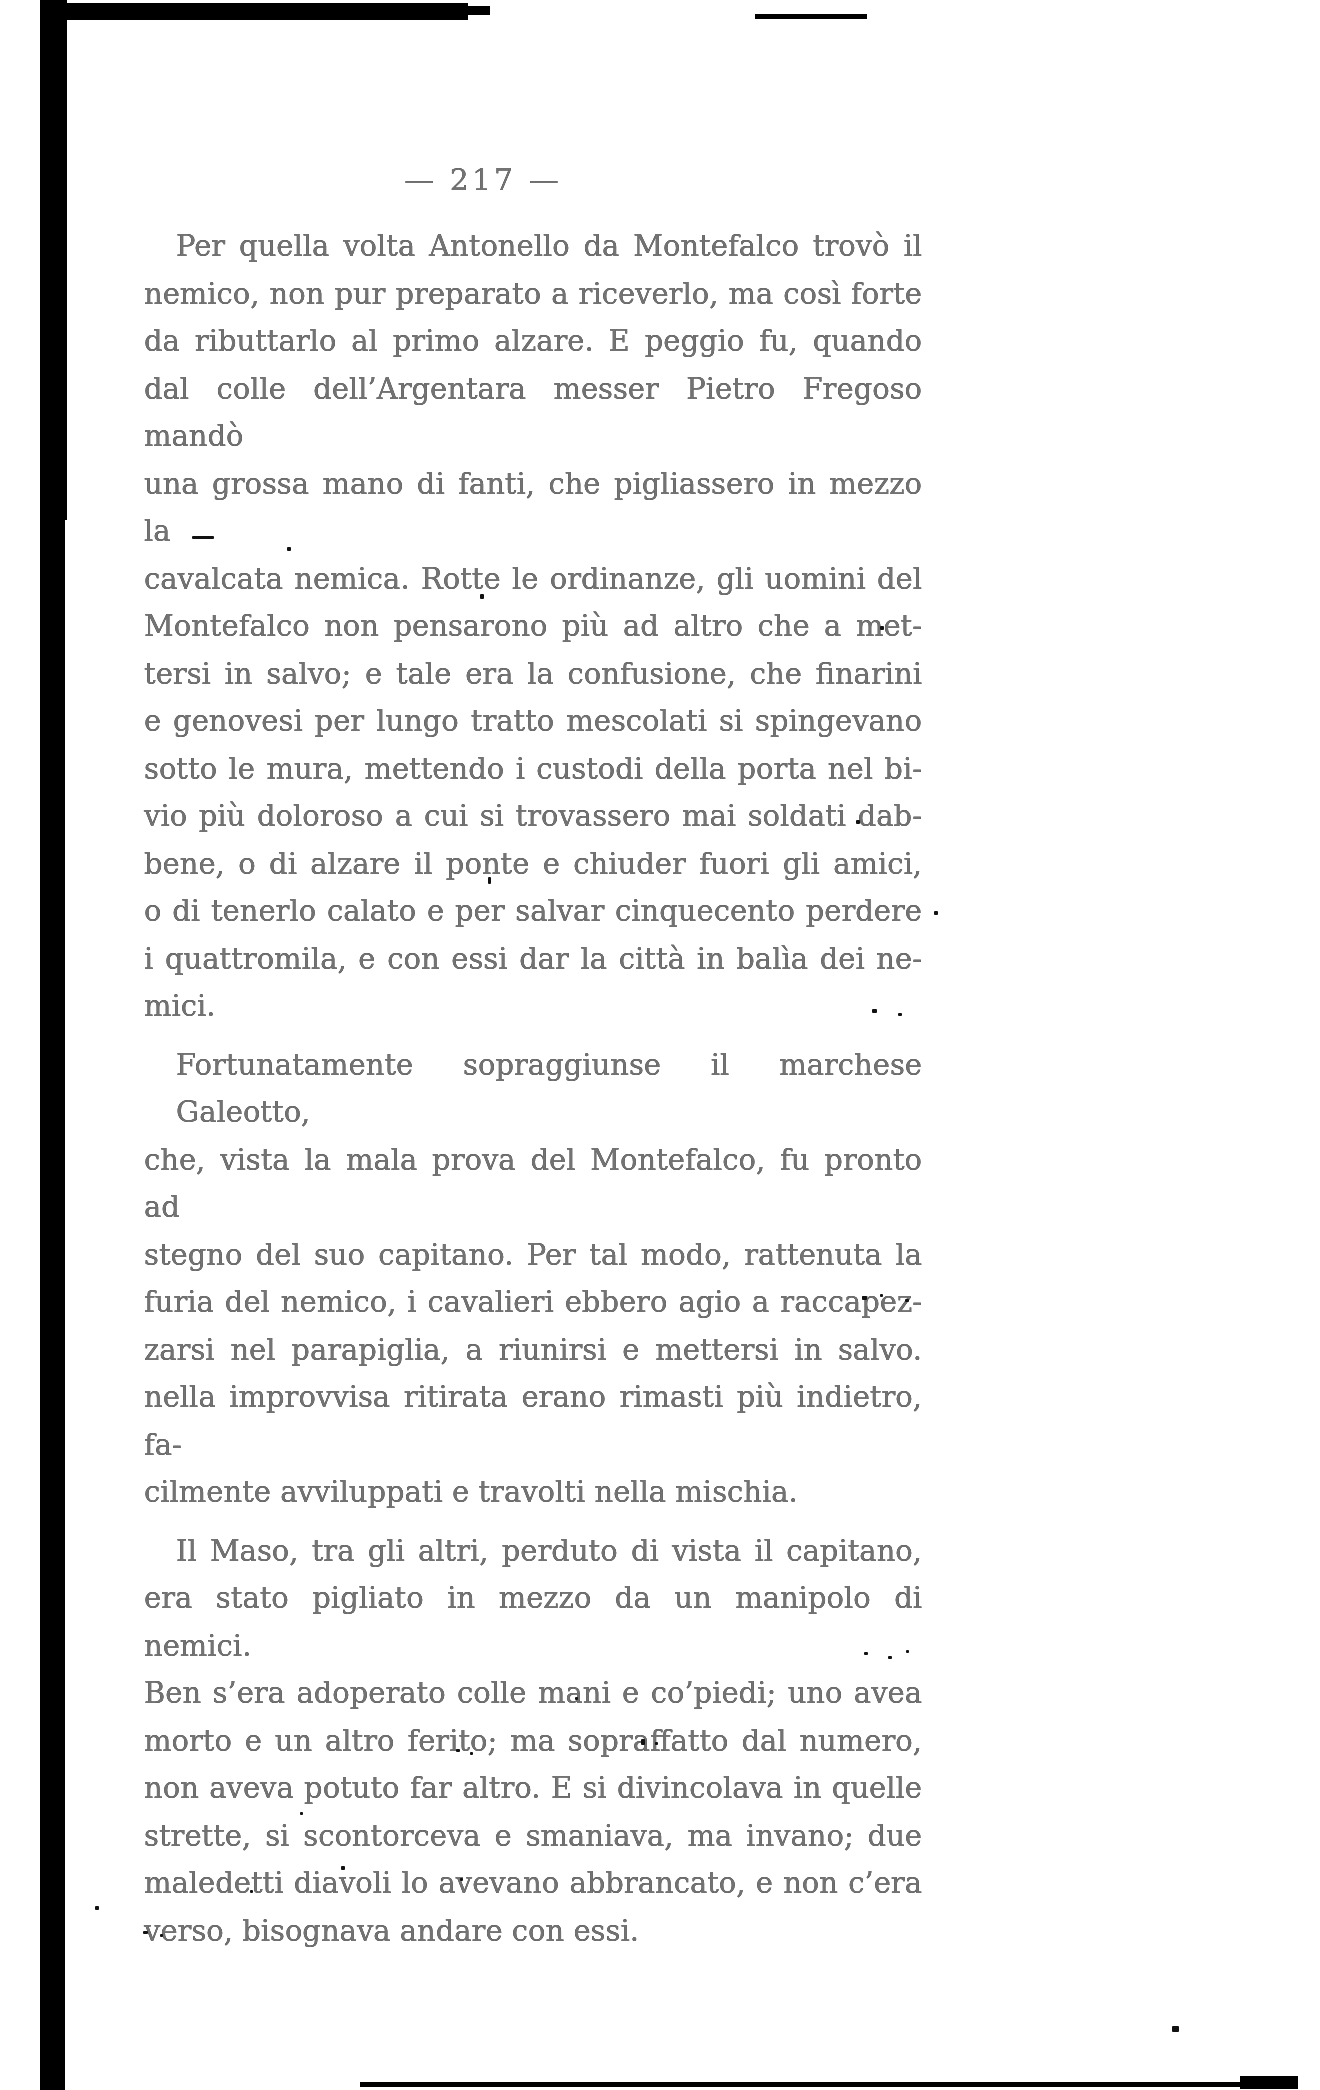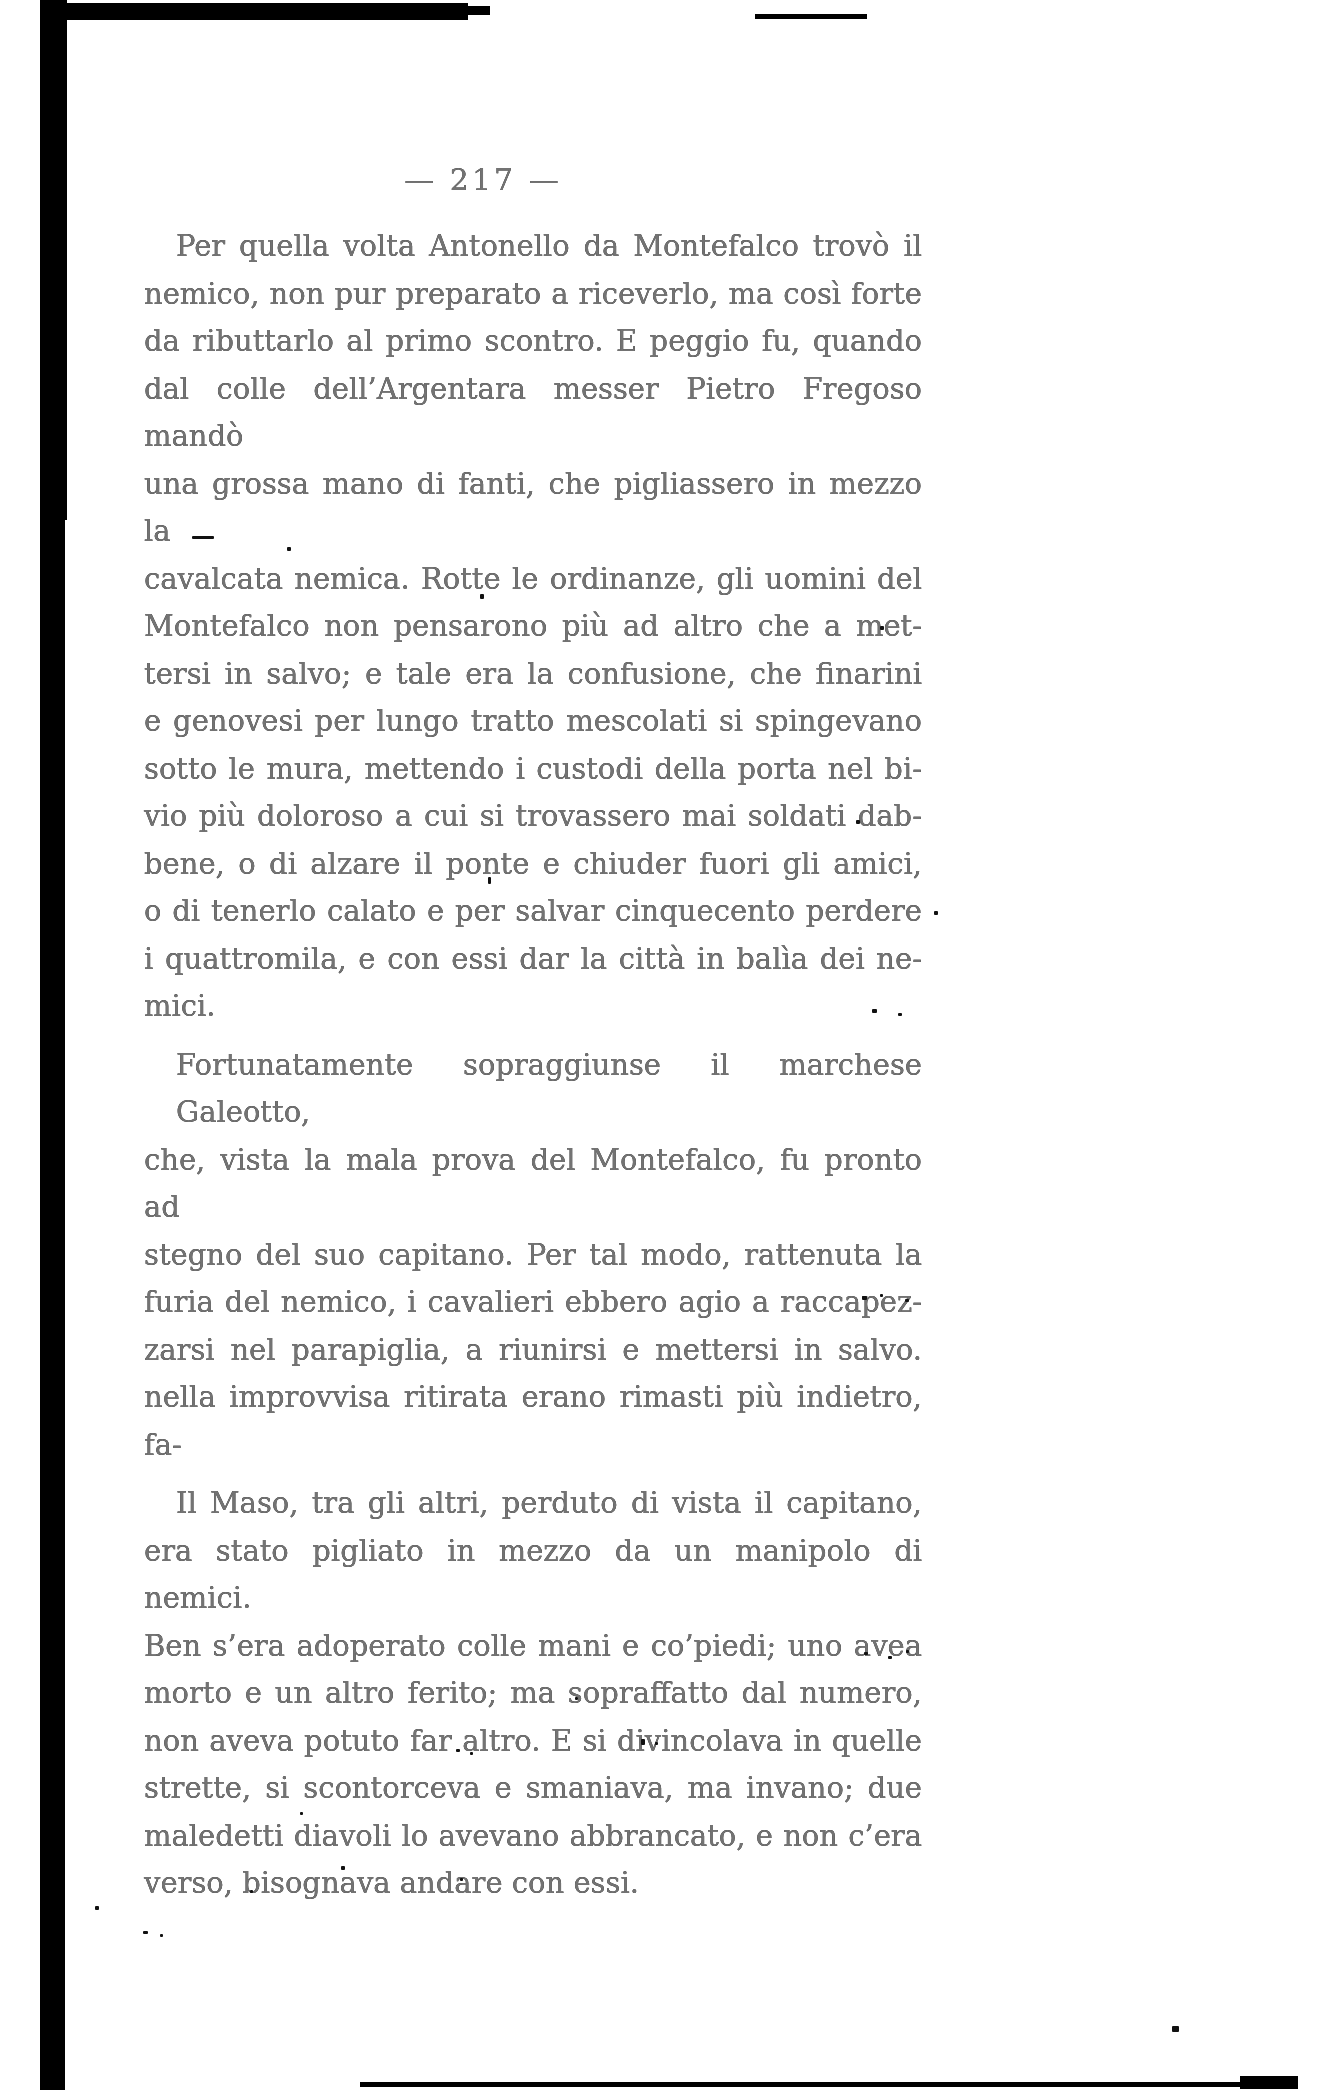--- a/index.html
+++ b/index.html
@@ -79,21 +79,21 @@
   <div class="edge bottom-line"></div>
   <div class="edge bottom-blob"></div>
 
   <div class="page-number">— 217 —</div>
 
   <main class="text-block">
 
     <p class="para">
       <span class="line first">Per quella volta Antonello da Montefalco trovò il</span>
       <span class="line">nemico, non pur preparato a riceverlo, ma così forte</span>
-      <span class="line">da ributtarlo al primo scontro. E peggio fu, quando</span>
+      <span class="line">da ributtarlo al primo alzare. E peggio fu, quando</span>
       <span class="line">dal colle dell’Argentara messer Pietro Fregoso mandò</span>
       <span class="line">una grossa mano di fanti, che pigliassero in mezzo la</span>
       <span class="line">cavalcata nemica. Rotte le ordinanze, gli uomini del</span>
       <span class="line">Montefalco non pensarono più ad altro che a met-</span>
       <span class="line">tersi in salvo; e tale era la confusione, che finarini</span>
       <span class="line">e genovesi per lungo tratto mescolati si spingevano</span>
       <span class="line">sotto le mura, mettendo i custodi della porta nel bi-</span>
       <span class="line">vio più doloroso a cui si trovassero mai soldati dab-</span>
       <span class="line">bene, o di alzare il ponte e chiuder fuori gli amici,</span>
       <span class="line">o di tenerlo calato e per salvar cinquecento perdere</span>
@@ -101,20 +101,21 @@
       <span class="line last">mici.</span>
     </p>
 
     <p class="para">
       <span class="line first">Fortunatamente sopraggiunse il marchese Galeotto,</span>
       <span class="line">che, vista la mala prova del Montefalco, fu pronto ad</span>
       <span class="line">stegno del suo capitano. Per tal modo, rattenuta la</span>
       <span class="line">furia del nemico, i cavalieri ebbero agio a raccapez-</span>
       <span class="line">zarsi nel parapiglia, a riunirsi e mettersi in salvo.</span>
       <span class="line">nella improvvisa ritirata erano rimasti più indietro, fa-</span>
+      <span class="line last">cilmente avviluppati e travolti nella mischia.</span>
     </p>
 
     <p class="para">
       <span class="line first">Il Maso, tra gli altri, perduto di vista il capitano,</span>
       <span class="line">era stato pigliato in mezzo da un manipolo di nemici.</span>
       <span class="line">Ben s’era adoperato colle mani e co’piedi; uno avea</span>
       <span class="line">morto e un altro ferito; ma sopraffatto dal numero,</span>
       <span class="line">non aveva potuto far altro. E si divincolava in quelle</span>
       <span class="line">strette, si scontorceva e smaniava, ma invano; due</span>
       <span class="line">maledetti diavoli lo avevano abbrancato, e non c’era</span>

